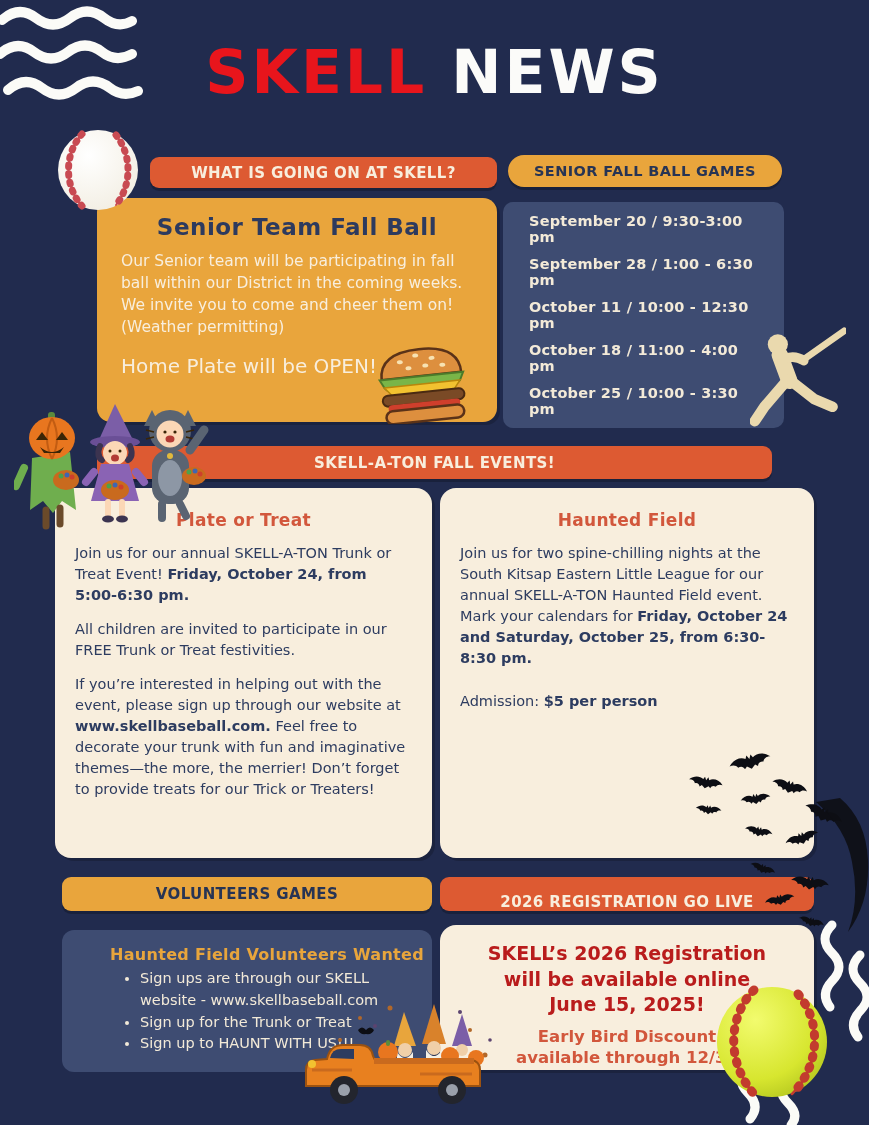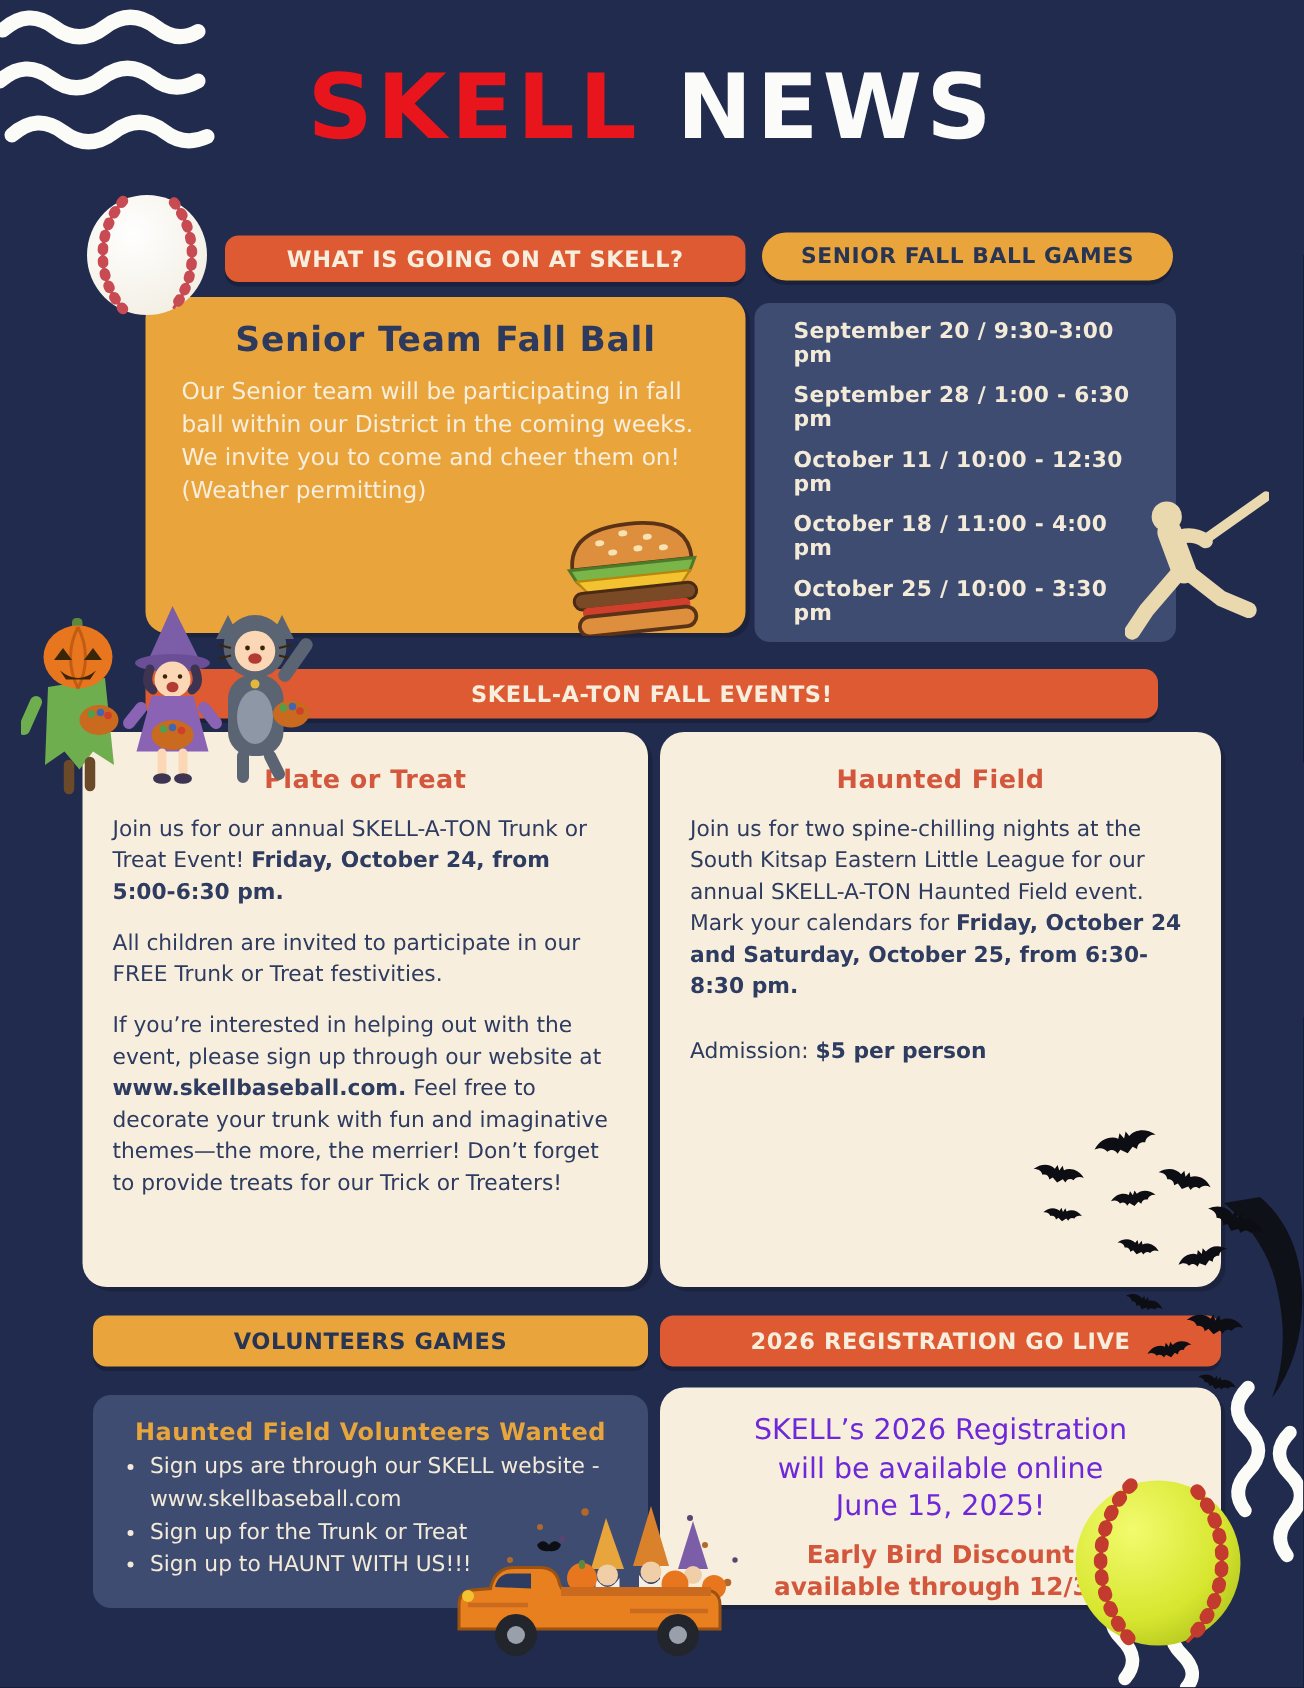--- a/index.html
+++ b/index.html
@@ -56,35 +56,35 @@
     margin:22px 0 8px 0;text-align:center;font-size:17px;color:#d2573c;
     letter-spacing:.3px;
   }
   .card p{
     margin:13px 20px 0 20px;font-size:14.5px;line-height:1.45;
   }
   .b{font-weight:bold;}
   .link{font-weight:bold;color:#2d3c60;}
   .navy-card{
     left:62px;top:930px;width:370px;height:142px;background:#3e4c72;
-    border-radius:12px;box-sizing:border-box;
+    border-radius:12px;box-sizing:border-box;padding-left:40px;
   }
   .navy-card h3{
     margin:15px 0 4px 0;text-align:center;font-size:16px;color:#e8a53c;
     letter-spacing:.3px;
   }
   .navy-card ul{
     margin:4px 0 0 0;padding:0 14px 0 38px;color:#f3ead8;font-size:14.5px;
     line-height:1.5;
   }
   .reg-card{
     left:440px;top:925px;width:374px;height:145px;text-align:center;
   }
   .reg-card .reg-line{
-    font-size:19px;font-weight:normal;line-height:1.35;color:#6d28d9;
+    font-size:19px;font-weight:bold;line-height:1.35;color:#b91c1c;
   }
   .reg-card .reg-block{margin-top:16px;}
   .reg-card .disc-line{
     font-size:16.5px;font-weight:bold;line-height:1.25;color:#d2573c;
   }
   .reg-card .disc-block{margin-top:9px;}
 </style>
 </head>
 <body>
 
@@ -107,20 +107,21 @@
   <div class="abs banner orange" style="left:150px;top:157px;width:347px;height:31px;font-size:15px;">
     <span>WHAT IS GOING ON AT SKELL?</span>
   </div>
   <div class="abs banner gold" style="left:508px;top:155px;width:274px;height:32px;font-size:14.5px;border-radius:16px;">
     <span>SENIOR FALL BALL GAMES</span>
   </div>
 
   <div class="abs yellow-box">
     <h2>Senior Team Fall Ball</h2>
     <div class="body">Our Senior team will be participating in fall ball within our District in the coming weeks. We invite you to come and cheer them on! (Weather permitting)</div>
+    <div class="open-line">Home Plate will be OPEN!</div>
   </div>
 
   <div class="abs" style="left:374px;top:342px;width:96px;height:82px;">
     <svg width="96" height="82" viewBox="0 0 96 82">
       <g transform="rotate(-6 48 40)">
         <path d="M8,34 q0,-27 40,-27 q40,0 40,27 z" fill="#dd8f3e" stroke="#5a3218" stroke-width="2.5"></path>
         <ellipse cx="28" cy="18" rx="3" ry="2" fill="#f7e2b2"></ellipse>
         <ellipse cx="44" cy="13" rx="3" ry="2" fill="#f7e2b2"></ellipse>
         <ellipse cx="60" cy="17" rx="3" ry="2" fill="#f7e2b2"></ellipse>
         <ellipse cx="70" cy="25" rx="3" ry="2" fill="#f7e2b2"></ellipse>
@@ -246,21 +247,21 @@
         <use href="#bat" transform="translate(76,156) scale(0.30) rotate(-12)"></use>
         <use href="#bat" transform="translate(112,172) scale(0.26) rotate(16)"></use>
         <path d="M128,60 q30,26 36,60 q8,38 -4,70 q22,-30 20,-72 q-2,-40 -28,-62 z" fill="#0d0e14" opacity="0.9"></path>
       </g>
     </svg>
   </div>
 
   <div class="abs banner gold" style="left:62px;top:877px;width:370px;height:34px;font-size:15px;">
     <span>VOLUNTEERS GAMES</span>
   </div>
-  <div class="abs banner orange" style="left:440px;top:877px;width:374px;height:34px;font-size:15px;">
+  <div class="abs banner orange" style="left:440px;top:877px;width:374px;height:34px;font-size:15px;align-items:flex-end;">
     <span>2026 REGISTRATION GO LIVE</span>
   </div>
 
   <div class="abs navy-card">
     <h3>Haunted Field Volunteers Wanted</h3>
     <ul>
       <li>Sign ups are through our SKELL website - www.skellbaseball.com</li>
       <li>Sign up for the Trunk or Treat</li>
       <li>Sign up to HAUNT WITH US!!!</li>
     </ul>

